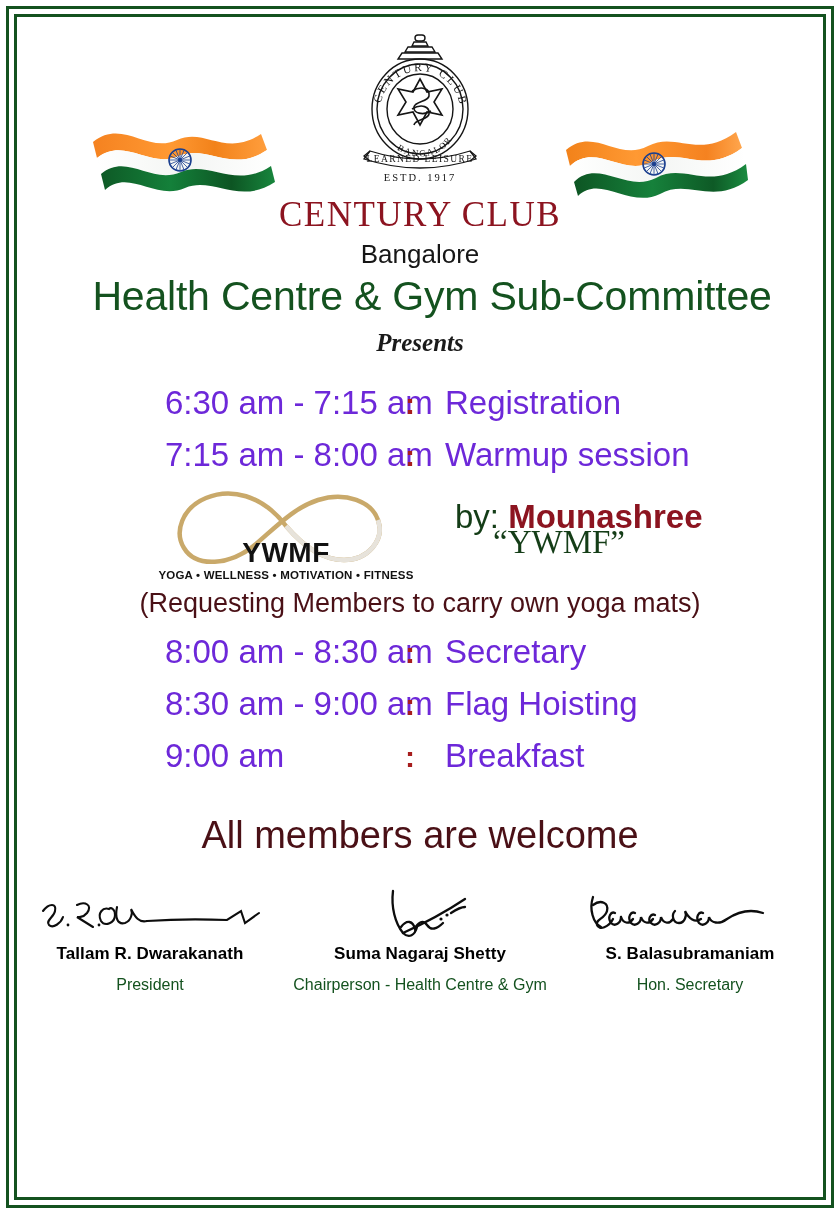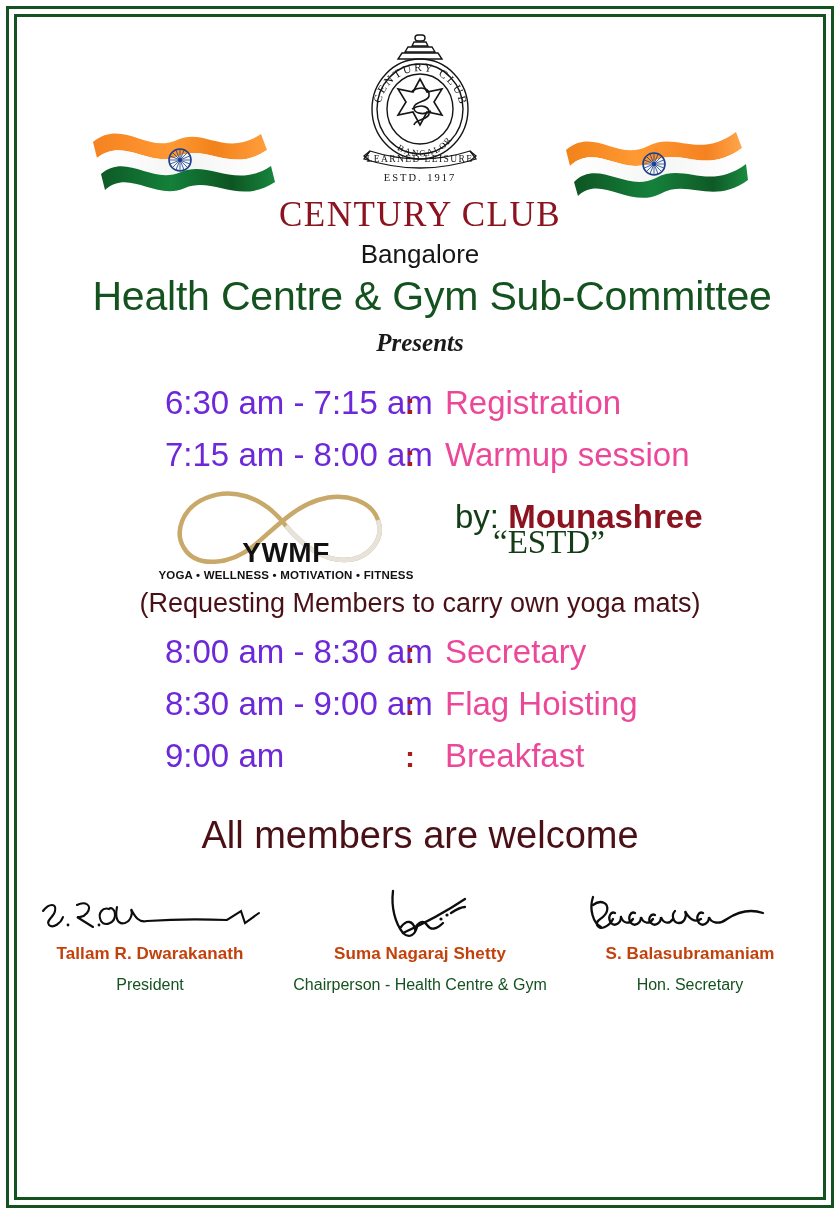--- a/index.html
+++ b/index.html
@@ -83,21 +83,21 @@
   }
   .stime{
     width:310px;text-align:left;padding-left:78px;box-sizing:border-box;
     font-size:33px;color:#6d28d9;white-space:nowrap;
   }
   .scolon{
     width:26px;text-align:center;font-size:30px;color:#a71d1d;font-weight:700;
   }
   .sevent{
     flex:0 0 auto;width:330px;text-align:left;padding-left:22px;box-sizing:border-box;
-    font-size:33px;color:#ec4899;
+    font-size:33px;color:#6d28d9;
   }
 
   .warm-block{
     position:relative;display:flex;justify-content:center;margin-top:4px;
     height:108px;
   }
   .ywmf-logo{
     position:absolute;left:141px;top:0;width:255px;height:104px;
   }
   .warm-by{
@@ -123,21 +123,21 @@
   }
 
   
   .signatures{
     display:flex;justify-content:space-between;align-items:flex-end;
     margin-top:32px;padding:0 4px 0 4px;
   }
   .sig{width:258px;text-align:center;position:relative;}
   .sig .mark{height:54px;display:block;margin:0 auto;}
   .sig .sname{
-    font-size:17px;font-weight:700;color:#c2410c;margin-top:1px;letter-spacing:0.1px;
+    font-size:17px;font-weight:700;color:#000000;margin-top:1px;letter-spacing:0.1px;
   }
   .sig .srole{
     font-size:16px;color:#14521f;margin-top:12px;
   }
 </style>
 </head>
 <body>
 
 <div class="poster">
   <div class="border-outer"></div>
@@ -287,21 +287,21 @@
         <svg class="ywmf-logo" viewBox="0 0 255 104">
           <path d="M128 48 C104 16 72 10 48 20 C24 30 16 54 26 70 C38 90 72 88 98 66 C120 47 136 30 160 22 C188 13 214 24 220 42 C227 62 210 82 186 82 C160 82 140 62 128 48 Z" fill="none" stroke="#c9a96a" stroke-width="4.5"></path>
           <path d="M128 48 C140 62 160 82 186 82 C210 82 227 62 220 42" fill="none" stroke="#e7e3db" stroke-width="4.5"></path>
           <text x="128" y="84" text-anchor="middle" font-family="Liberation Sans, sans-serif" font-size="28" font-weight="700" fill="#111111" letter-spacing="0.5">YWMF</text>
           <text x="128" y="101" text-anchor="middle" font-family="Liberation Sans, sans-serif" font-size="11.5" font-weight="700" fill="#111111" letter-spacing="0.2">YOGA • WELLNESS • MOTIVATION • FITNESS</text>
         </svg>
 
         <div class="warm-by">
           <span>by: </span><span class="name">Mounashree</span>
         </div>
-        <div class="warm-quote">“ESTD”</div>
+        <div class="warm-quote">“YWMF”</div>
       </div>
 
       <div class="note">(Requesting Members to carry own yoga mats)</div>
 
       <div class="srow">
         <div class="stime">8:00 am - 8:30 am</div>
         <div class="scolon">:</div>
         <div class="sevent">Secretary</div>
       </div>
 

